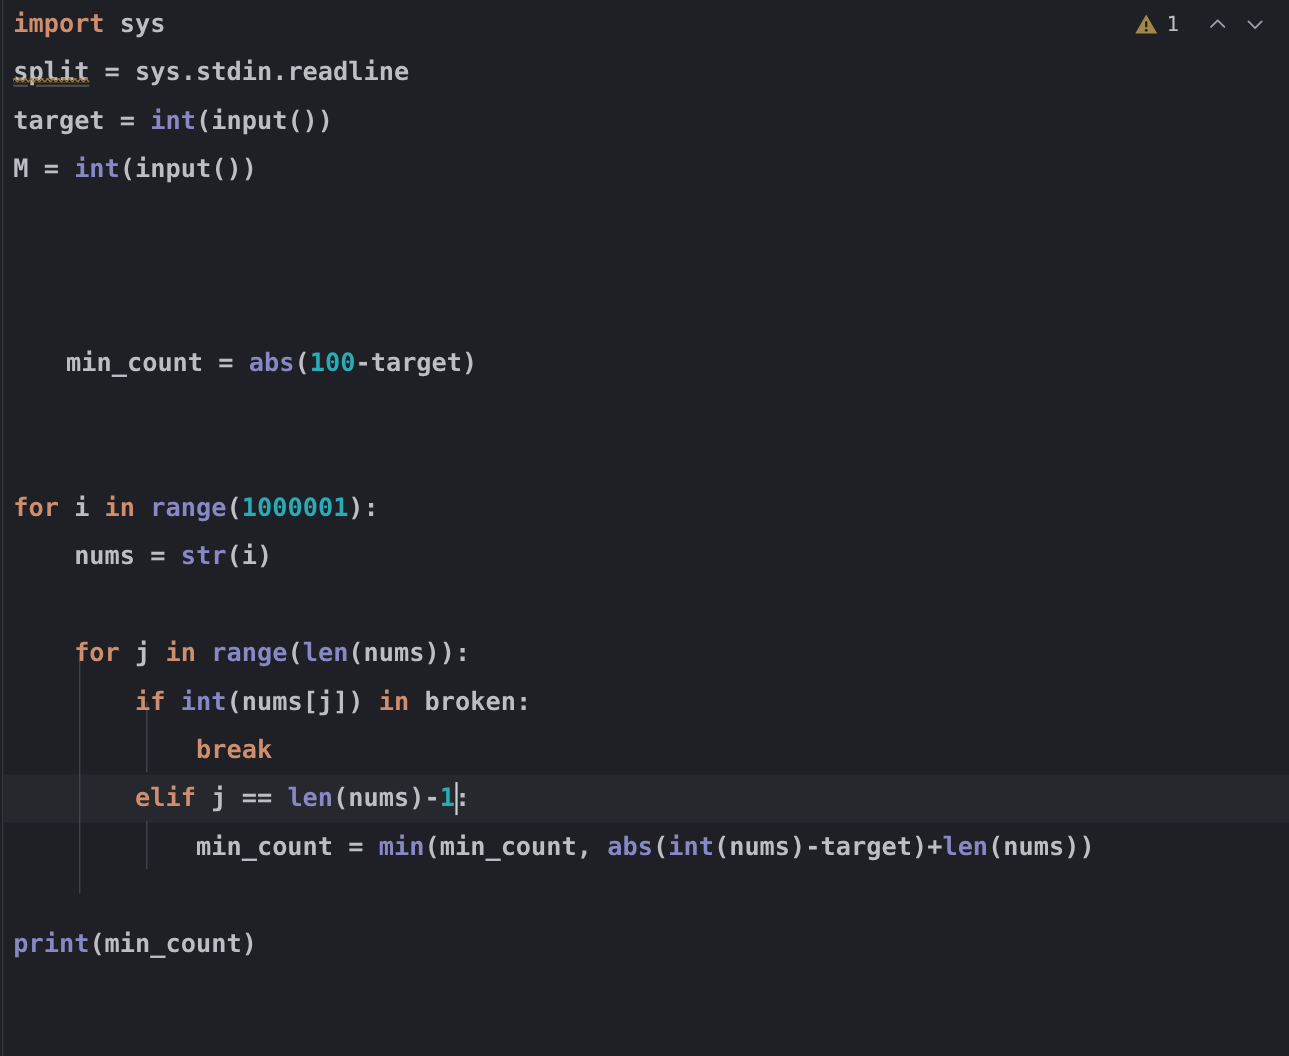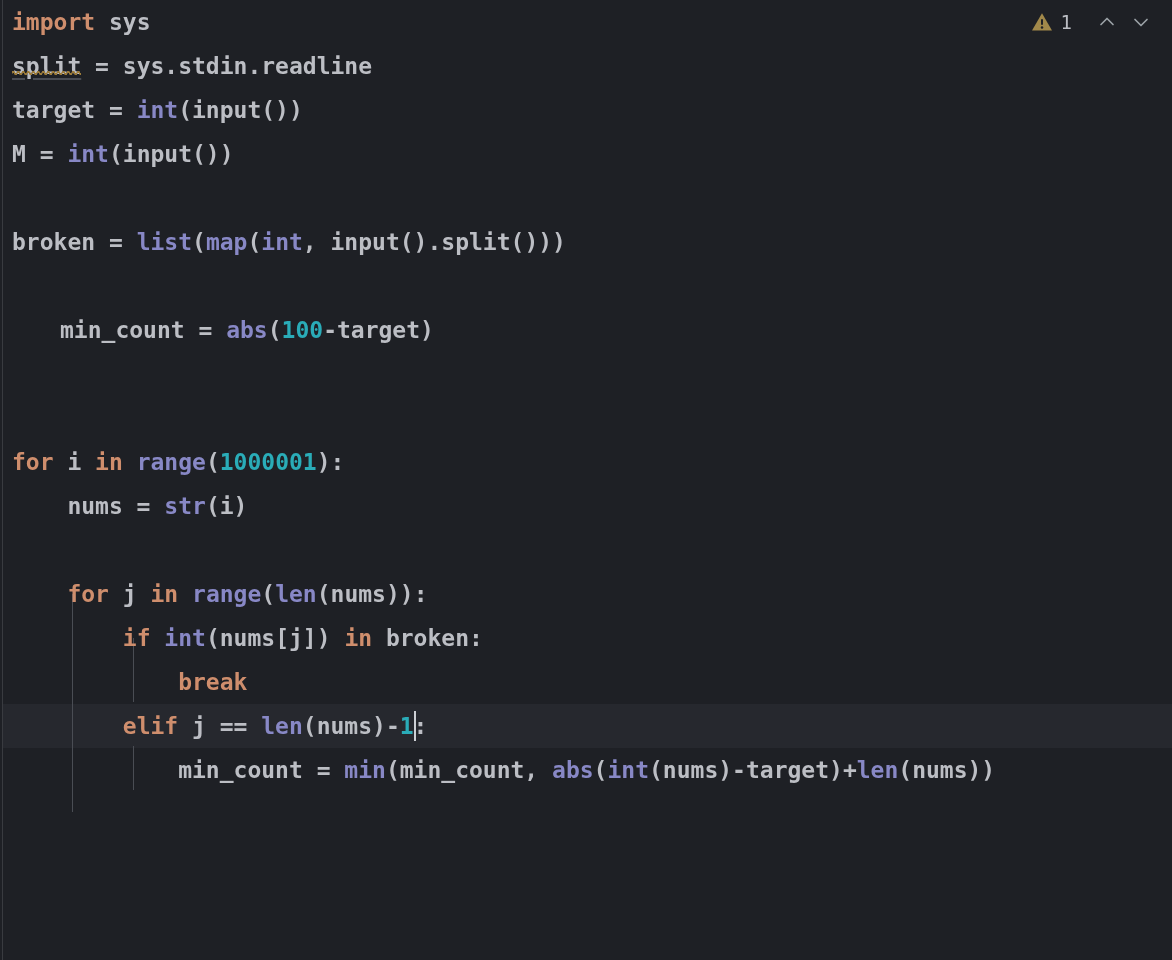--- a/index.html
+++ b/index.html
@@ -150,34 +150,34 @@
       <div class="indent-guide" style="left: 133px; top: 638px; height: 64px;"></div>
       <div class="indent-guide" style="left: 133px; top: 746px; height: 44px;"></div>
     </div>
 
   <div id="code-area">
       <div class="code-line" style="top: 0px;"><span class="tok-keyword">import</span><span class="tok-plain"> sys</span></div>
       <div class="code-line" style="top: 44px;"><span class="tok-plain squiggle">split</span><span class="tok-plain"> = sys.stdin.readline</span></div>
       <div class="code-line" style="top: 88px;"><span class="tok-plain">target = </span><span class="tok-builtin">int</span><span class="tok-plain">(input())</span></div>
       <div class="code-line" style="top: 132px;"><span class="tok-plain">M = </span><span class="tok-builtin">int</span><span class="tok-plain">(input())</span></div>
       <div class="code-line" style="top: 176px;"></div>
-      <div class="code-line" style="top: 220px;"><span class="tok-plain">broken = </span><span class="tok-builtin">list</span><span class="tok-plain">(</span><span class="tok-builtin">map</span><span class="tok-plain">(</span><span class="tok-builtin">int</span><span class="tok-plain">, input().split()))</span></div>
       <div class="code-line" style="top: 264px;"></div>
       <div class="code-line" style="top: 308px; margin-left: 48px;"><span class="tok-plain">min_count = </span><span class="tok-builtin">abs</span><span class="tok-plain">(</span><span class="tok-number">100</span><span class="tok-plain">-target)</span></div>
       <div class="code-line" style="top: 352px;"></div>
       <div class="code-line" style="top: 396px;"></div>
       <div class="code-line" style="top: 440px;"><span class="tok-keyword">for</span><span class="tok-plain"> i </span><span class="tok-keyword">in</span><span class="tok-plain"> </span><span class="tok-builtin">range</span><span class="tok-plain">(</span><span class="tok-number">1000001</span><span class="tok-plain">):</span></div>
       <div class="code-line" style="top: 484px;"><span class="tok-plain">    nums = </span><span class="tok-builtin">str</span><span class="tok-plain">(i)</span></div>
       <div class="code-line" style="top: 528px;"></div>
       <div class="code-line" style="top: 572px;"><span class="tok-plain">    </span><span class="tok-keyword">for</span><span class="tok-plain"> j </span><span class="tok-keyword">in</span><span class="tok-plain"> </span><span class="tok-builtin">range</span><span class="tok-plain">(</span><span class="tok-builtin">len</span><span class="tok-plain">(nums)):</span></div>
       <div class="code-line" style="top: 660px;"><span class="tok-plain">            </span><span class="tok-keyword">break</span></div>
       <div class="code-line" style="top: 616px;"><span class="tok-plain">        </span><span class="tok-keyword">if</span><span class="tok-plain"> </span><span class="tok-builtin">int</span><span class="tok-plain">(nums[j]) </span><span class="tok-keyword">in</span><span class="tok-plain"> broken:</span></div>
       <div class="code-line" style="top: 704px; text-align: right;"><span class="tok-plain">        </span><span class="tok-keyword">elif</span><span class="tok-plain"> j == </span><span class="tok-builtin">len</span><span class="tok-plain">(nums)-</span><span class="tok-number">1</span><span class="tok-plain">:</span></div>
       <div class="code-line" style="top: 748px;"><span class="tok-plain">            min_count = </span><span class="tok-builtin">min</span><span class="tok-plain">(min_count, </span><span class="tok-builtin">abs</span><span class="tok-plain">(</span><span class="tok-builtin">int</span><span class="tok-plain">(nums)-target)+</span><span class="tok-builtin">len</span><span class="tok-plain">(nums))</span></div>
       <div class="code-line" style="top: 792px;"></div>
+      <div class="code-line" style="top: 836px;"><span class="tok-builtin">print</span><span class="tok-plain">(min_count)</span></div>
     </div>
 
   <div id="text-caret" style="left: 414px; top: 711px;"></div>
 
   <div id="inspection-widget">
     <span id="warning-icon-wrap">
       <svg width="24" height="24" viewBox="0 0 24 24" aria-hidden="true">
         <path d="M12 3.2 L22 20.5 L2 20.5 Z" fill="#a1884a"></path>
         <rect x="11" y="9" width="2" height="6" rx="1" fill="#1e2025"></rect>
         <circle cx="12" cy="17.6" r="1.25" fill="#1e2025"></circle>

